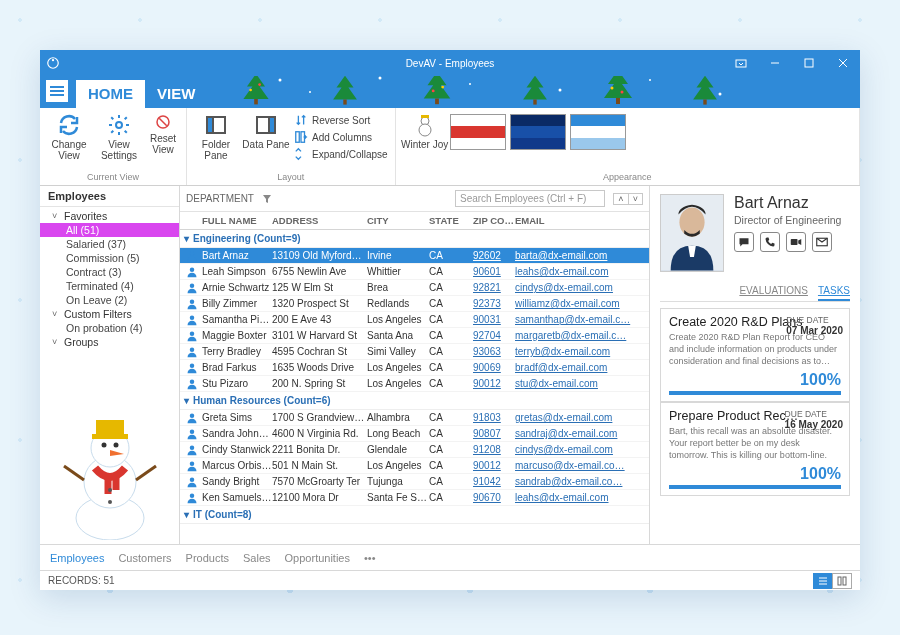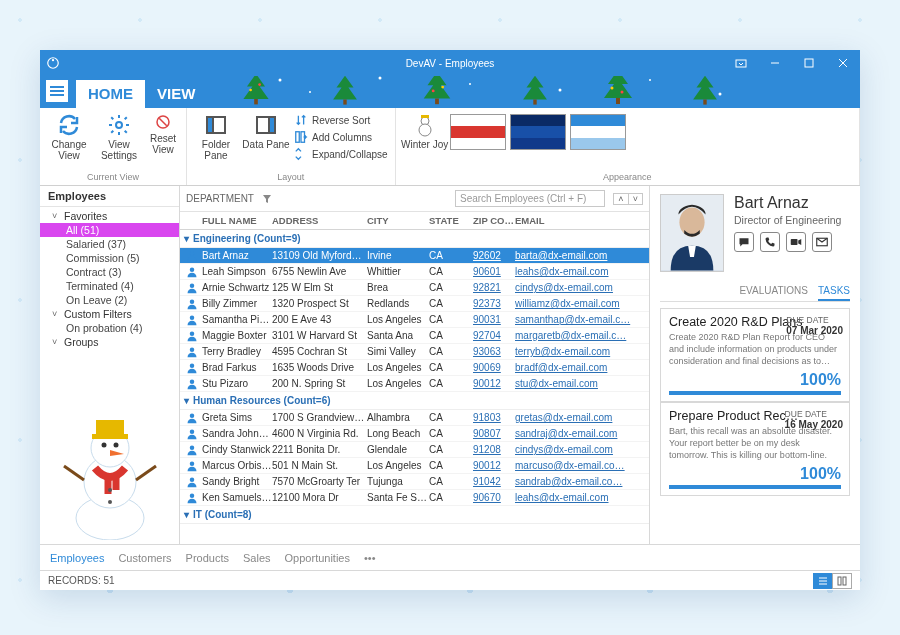--- a/index.html
+++ b/index.html
@@ -72,21 +72,21 @@
   
   .detail{width:210px;padding:8px 10px;font-size:10.5px;color:#444;display:flex;flex-direction:column;gap:6px;}
   .profile{display:flex;gap:10px;}
   .avatar{width:64px;height:78px;background:linear-gradient(#dfe9f2,#c8d4e0);border:1px solid #ccc;position:relative;overflow:hidden;}
   .avatar svg{position:absolute;inset:0;}
   .profile-info h2{font-size:16px;color:#333;font-weight:400;}
   .profile-info .role{color:#666;font-size:10.5px;margin-top:2px;}
   .contact-icons{display:flex;gap:6px;margin-top:6px;}
   .cicon{width:20px;height:20px;border:1px solid #888;border-radius:3px;display:flex;align-items:center;justify-content:center;}
   .dtabs{display:flex;justify-content:flex-end;gap:10px;border-bottom:1px solid #ddd;font-size:10px;margin-top:4px;}
-  .dtab{padding:3px 0;color:#888;}
+  .dtab{padding:3px 0;color:#888;text-decoration:underline;}
   .dtab.active{color:#2f8ad8;border-bottom:2px solid #2f8ad8;}
   .task-card{border:1px solid #d8d8d8;padding:6px 8px;position:relative;}
   .task-card h3{font-size:12.5px;font-weight:400;color:#222;}
   .task-card .desc{font-size:9px;color:#777;line-height:12px;margin-top:2px;}
   .task-card .due{position:absolute;top:6px;right:6px;text-align:left;font-size:8.5px;color:#666;}
   .task-card .due b{display:block;font-size:10px;color:#333;}
   .task-card .pct{text-align:right;color:#2f8ad8;font-size:16px;font-weight:600;margin-top:4px;}
   .task-card .bar{height:4px;background:#2f8ad8;margin-top:2px;}
   
   .bottom-nav{height:26px;border-top:1px solid #d8d8d8;display:flex;align-items:center;gap:14px;padding:0 10px;font-size:11px;color:#888;}

